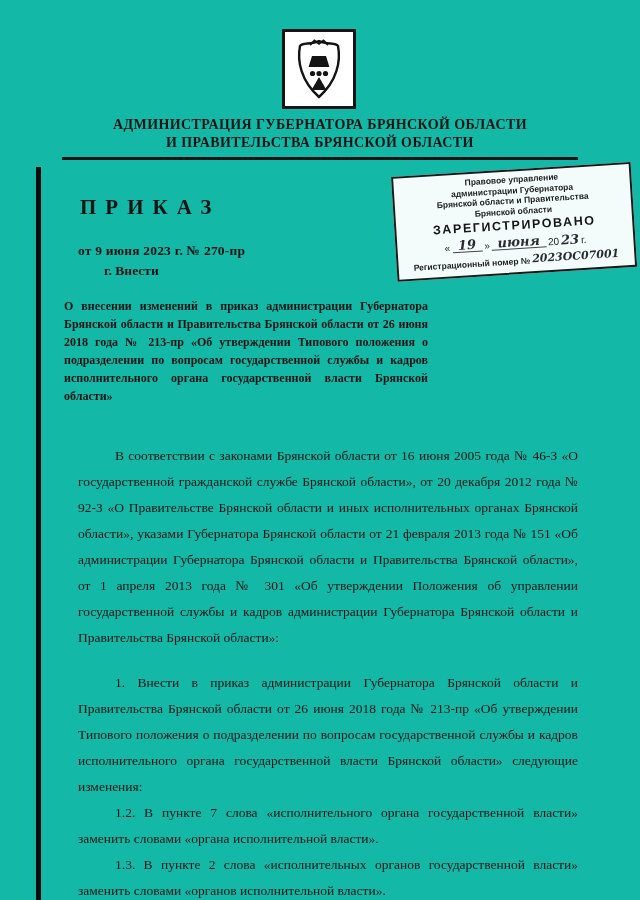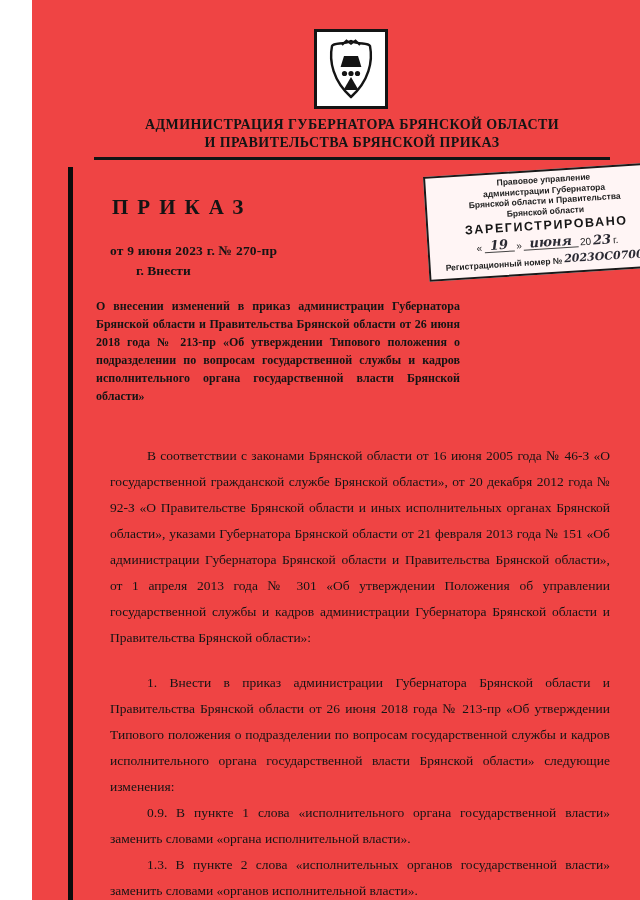--- a/index.html
+++ b/index.html
@@ -4,21 +4,21 @@
 <style>
   * { margin:0; padding:0; box-sizing:border-box; }
   html,body { width:640px; height:900px; }
   body {
     background:#ffffff;
     font-family:"Liberation Serif", serif;
     color:#141414;
     position:relative;
     overflow:hidden;
   }
-  .page { position:absolute; inset:0; background:#ef4444;margin-left:32px; }
+  .page { position:absolute; inset:0; background:#14b8a6; }
 
   .left-line { position:absolute; left:36px; top:167px; width:5px; height:733px; background:#0c0c0c; }
 
   .coat {
     position:absolute; left:282px; top:29px; width:74px; height:80px;
     border:3px solid #141414; background:#fff;
     display:flex; align-items:center; justify-content:center;
   }
 
   .org {
@@ -81,21 +81,21 @@
       <path d="M21 20 h14 l3.4 11 h-20.8 z" fill="#141414"></path>
       <circle cx="21.5" cy="37.5" r="2.6" fill="#141414"></circle>
       <circle cx="28" cy="37.5" r="2.6" fill="#141414"></circle>
       <circle cx="34.5" cy="37.5" r="2.6" fill="#141414"></circle>
       <path d="M28 41 l7.5 13 h-15 z" fill="#141414"></path>
     </svg>
   </div>
 
   <div class="org">
     <div>АДМИНИСТРАЦИЯ ГУБЕРНАТОРА БРЯНСКОЙ ОБЛАСТИ</div>
-    <div>И ПРАВИТЕЛЬСТВА БРЯНСКОЙ ПРИКАЗ</div>
+    <div>И ПРАВИТЕЛЬСТВА БРЯНСКОЙ ОБЛАСТИ</div>
   </div>
 
   <div class="rule"></div>
 
   <div class="doctype">ПРИКАЗ</div>
 
   <div class="dateline">от  9 июня 2023 г. №  270-пр</div>
   <div class="city">г. Внести</div>
 
   <div class="stamp">
@@ -117,17 +117,17 @@
       <span>Регистрационный номер №</span>
       <span class="hand">2023ОС07001</span>
     </div>
   </div>
 
   <div class="subject">О внесении изменений в приказ администрации Губернатора Брянской области и Правительства Брянской области от 26 июня 2018 года № 213-пр «Об утверждении Типового положения о подразделении по вопросам государственной службы и кадров исполнительного органа государственной власти Брянской области»</div>
 
   <div class="content">
     <p>В соответствии с законами Брянской области от 16 июня 2005 года № 46-З «О государственной гражданской службе Брянской области», от 20 декабря 2012 года № 92-З «О Правительстве Брянской области и иных исполнительных органах Брянской области», указами Губернатора Брянской области от 21 февраля 2013 года № 151 «Об администрации Губернатора Брянской области и Правительства Брянской области», от 1 апреля 2013 года № 301 «Об утверждении Положения об управлении государственной службы и кадров администрации Губернатора Брянской области и Правительства Брянской области»:</p>
     <p class="item1">1. Внести в приказ администрации Губернатора Брянской области и Правительства Брянской области от 26 июня 2018 года № 213-пр «Об утверждении Типового положения о подразделении по вопросам государственной службы и кадров исполнительного органа государственной власти Брянской области» следующие изменения:</p>
-    <p>0.9. В пункте 1 слова «исполнительного органа государственной власти» заменить словами «органа исполнительной власти».</p>
+    <p>1.2. В пункте 7 слова «исполнительного органа государственной власти» заменить словами «органа исполнительной власти».</p>
     <p>1.3. В пункте 2 слова «исполнительных органов государственной власти» заменить словами «органов исполнительной власти».</p>
   </div>
 
 </div>
 
 </body></html>

